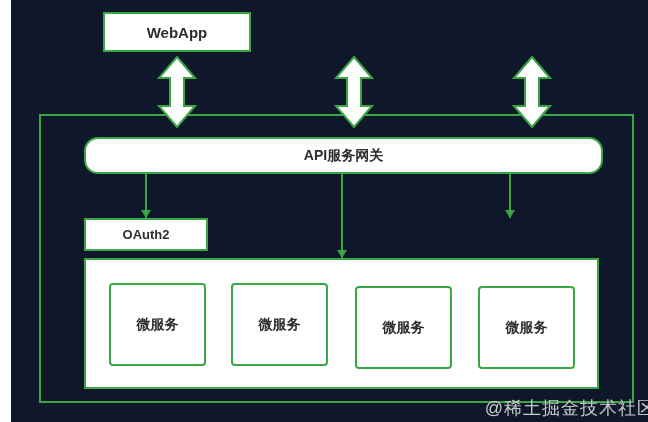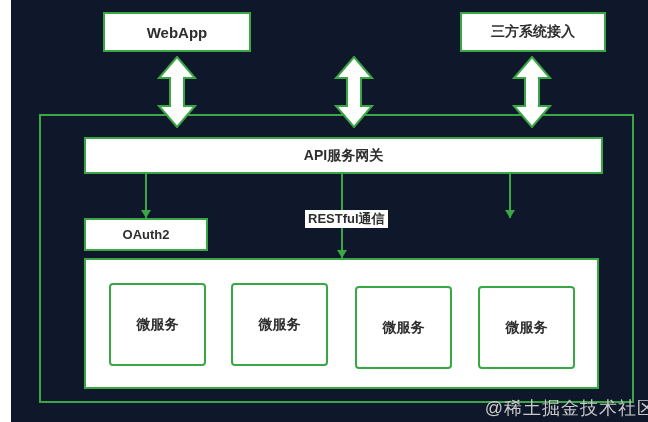--- a/index.html
+++ b/index.html
@@ -21,21 +21,21 @@
     position:absolute;
     border:2px solid var(--green);
     background:#ffffff;
     display:flex;flex-direction:column;
     align-items:center;justify-content:center;
     font-weight:bold;color:var(--text);
     text-align:center;
     z-index:3;
   }
   .node-top{font-size:15px;}
-  .gateway{font-size:14px;}
+  .gateway{font-size:14px;border-radius:14px;}
   .small-box{font-size:13px;line-height:16px;}
   .ms-box{font-size:14px;border-radius:4px;text-align:right;}
   .container{
     position:absolute;
     border:2px solid var(--green);
     background:transparent;
     z-index:0;
   }
   .services-wrap{z-index:2;background:#fff;}
   .dbl-arrow{
@@ -77,23 +77,20 @@
   }
 </style>
 </head>
 <body>
 
 <div class="canvas">
 
   <div class="box node-top" style="left:92px;top:12px;width:148px;height:40px;">
     <span>WebApp</span>
   </div>
-  <div class="box node-top" style="left:449px;top:12px;width:146px;height:40px;font-size:14px;">
-    <span>三方系统接入</span>
-  </div>
 
   <div class="container" style="left:28px;top:114px;width:595px;height:289px;"></div>
 
   <svg class="dbl-arrow" style="left:142px;top:56px;" width="48" height="72" viewBox="0 0 48 72">
     <path d="M24,1 L42,22 L31,22 L31,50 L42,50 L24,71 L6,50 L17,50 L17,22 L6,22 Z" fill="#ffffff" stroke="currentColor" stroke-width="2" stroke-linejoin="miter"></path>
   </svg>
   <svg class="dbl-arrow" style="left:319px;top:56px;" width="48" height="72" viewBox="0 0 48 72">
     <path d="M24,1 L42,22 L31,22 L31,50 L42,50 L24,71 L6,50 L17,50 L17,22 L6,22 Z" fill="#ffffff" stroke="currentColor" stroke-width="2" stroke-linejoin="miter"></path>
   </svg>
   <svg class="dbl-arrow" style="left:497px;top:56px;" width="48" height="72" viewBox="0 0 48 72">
@@ -101,21 +98,20 @@
   </svg>
 
   <div class="box gateway" style="left:73px;top:137px;width:519px;height:37px;">
     <span>API服务网关</span>
   </div>
 
   <div class="conn" style="left:134px;top:174px;height:44px;"></div>
   <div class="conn" style="left:330px;top:174px;height:84px;"></div>
   <div class="conn" style="left:498px;top:174px;height:44px;"></div>
 
-  <span class="rest-label">RESTful通信</span>
 
   <div class="box small-box" style="left:73px;top:218px;width:124px;height:33px;">
     <span>OAuth2</span>
   </div>
 
 
   <div class="container services-wrap" style="left:73px;top:258px;width:515px;height:131px;">
     <div class="box ms-box" style="left:23px;top:23px;width:97px;height:83px;">
       <span>微服务</span>
     </div>

